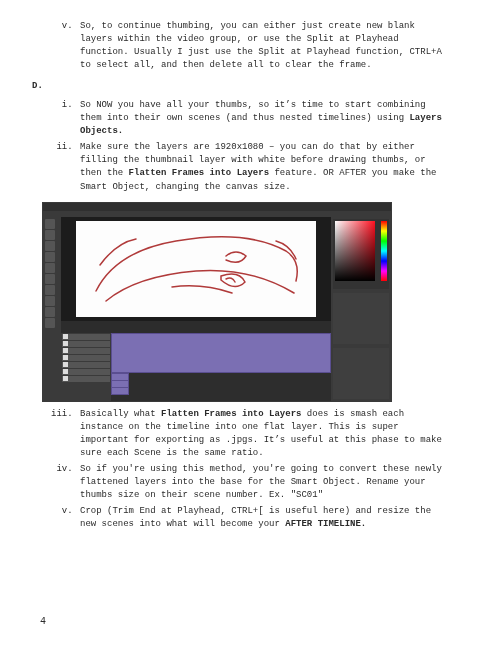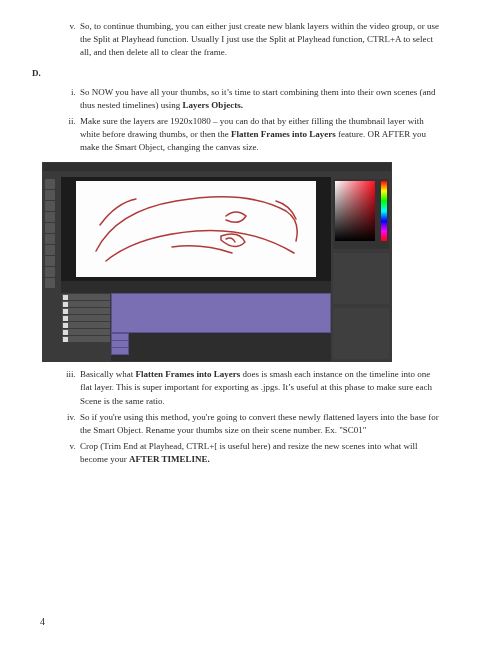--- a/index.html
+++ b/index.html
@@ -1,17 +1,17 @@
 <!DOCTYPE html>
 <html><head>
 <meta charset="utf-8">
 <style>
   :root { --page-w:500px; --page-h:647px; --ink:#2b2b2b; }
   html,body{margin:0;padding:0;background:#fff;}
-  .page{width:var(--page-w);height:var(--page-h);position:relative;font-family:Liberation Serif, serif;color:var(--ink);font-size:9px;line-height:1.45;box-sizing:border-box;padding:20px 56px 30px 52px;}
+  .page{width:var(--page-w);height:var(--page-h);position:relative;font-family:Liberation Mono, monospace;color:var(--ink);font-size:9px;line-height:1.45;box-sizing:border-box;padding:20px 56px 30px 52px;}
   .ol-roman{list-style:lower-roman;margin:0 0 8px 0;padding-left:26px;}
   .ol-roman>li{padding-left:2px;margin-bottom:3px;}
   .section-heading{font-weight:700;margin:8px 0 6px -20px;display:flex;gap:10px;}
   .section-heading .letter{min-width:14px;}
   .bold-inline{font-weight:700;}
   .screenshot{width:350px;height:200px;margin:4px 0 6px -10px;position:relative;background:#4b4b4b;border:1px solid #3a3a3a;box-sizing:border-box;overflow:hidden;}
   .ps-menubar{height:8px;background:#2f2f2f;}
   .ps-opts{height:6px;background:#3a3a3a;}
   .ps-main{position:absolute;top:14px;left:0;right:0;bottom:0;display:flex;}
   .ps-left{width:14px;background:#3a3a3a;display:flex;flex-direction:column;gap:1px;padding:2px;}

